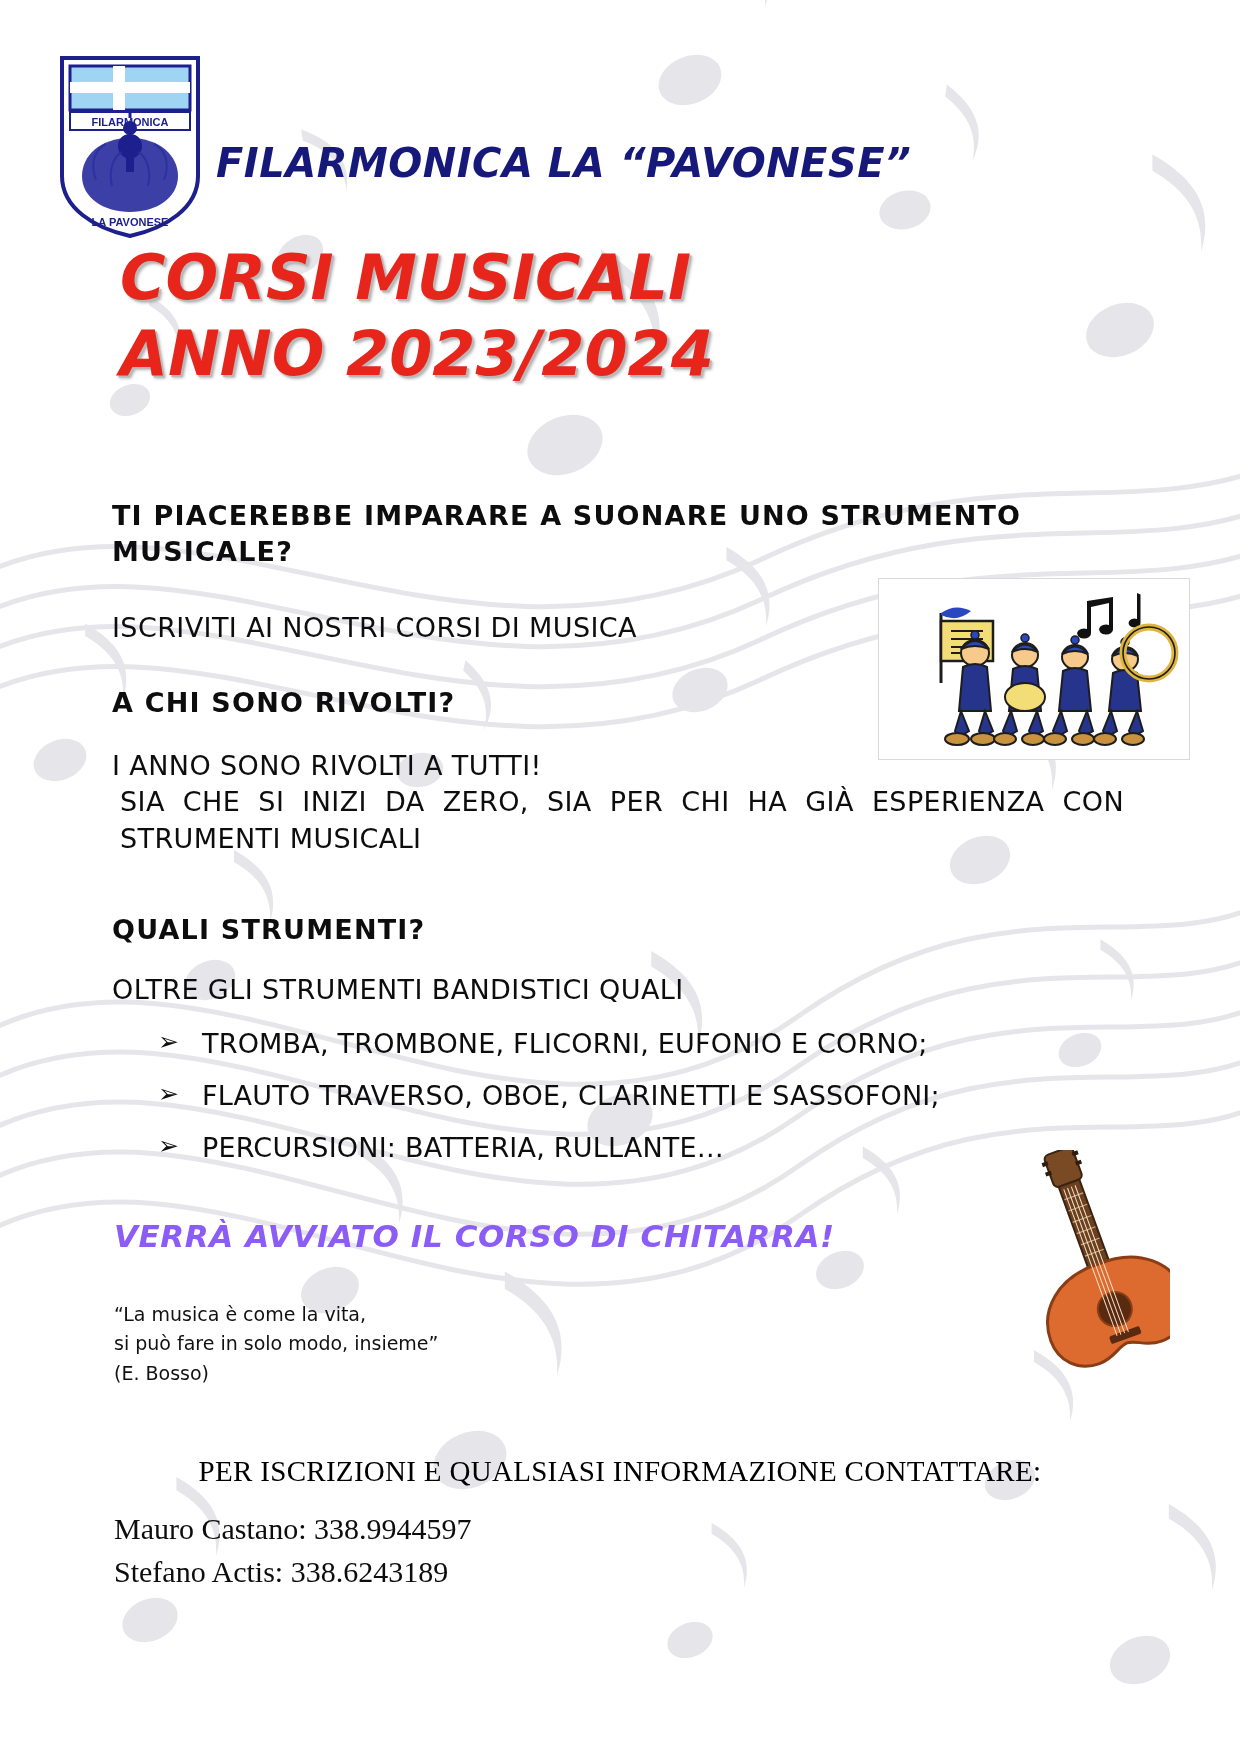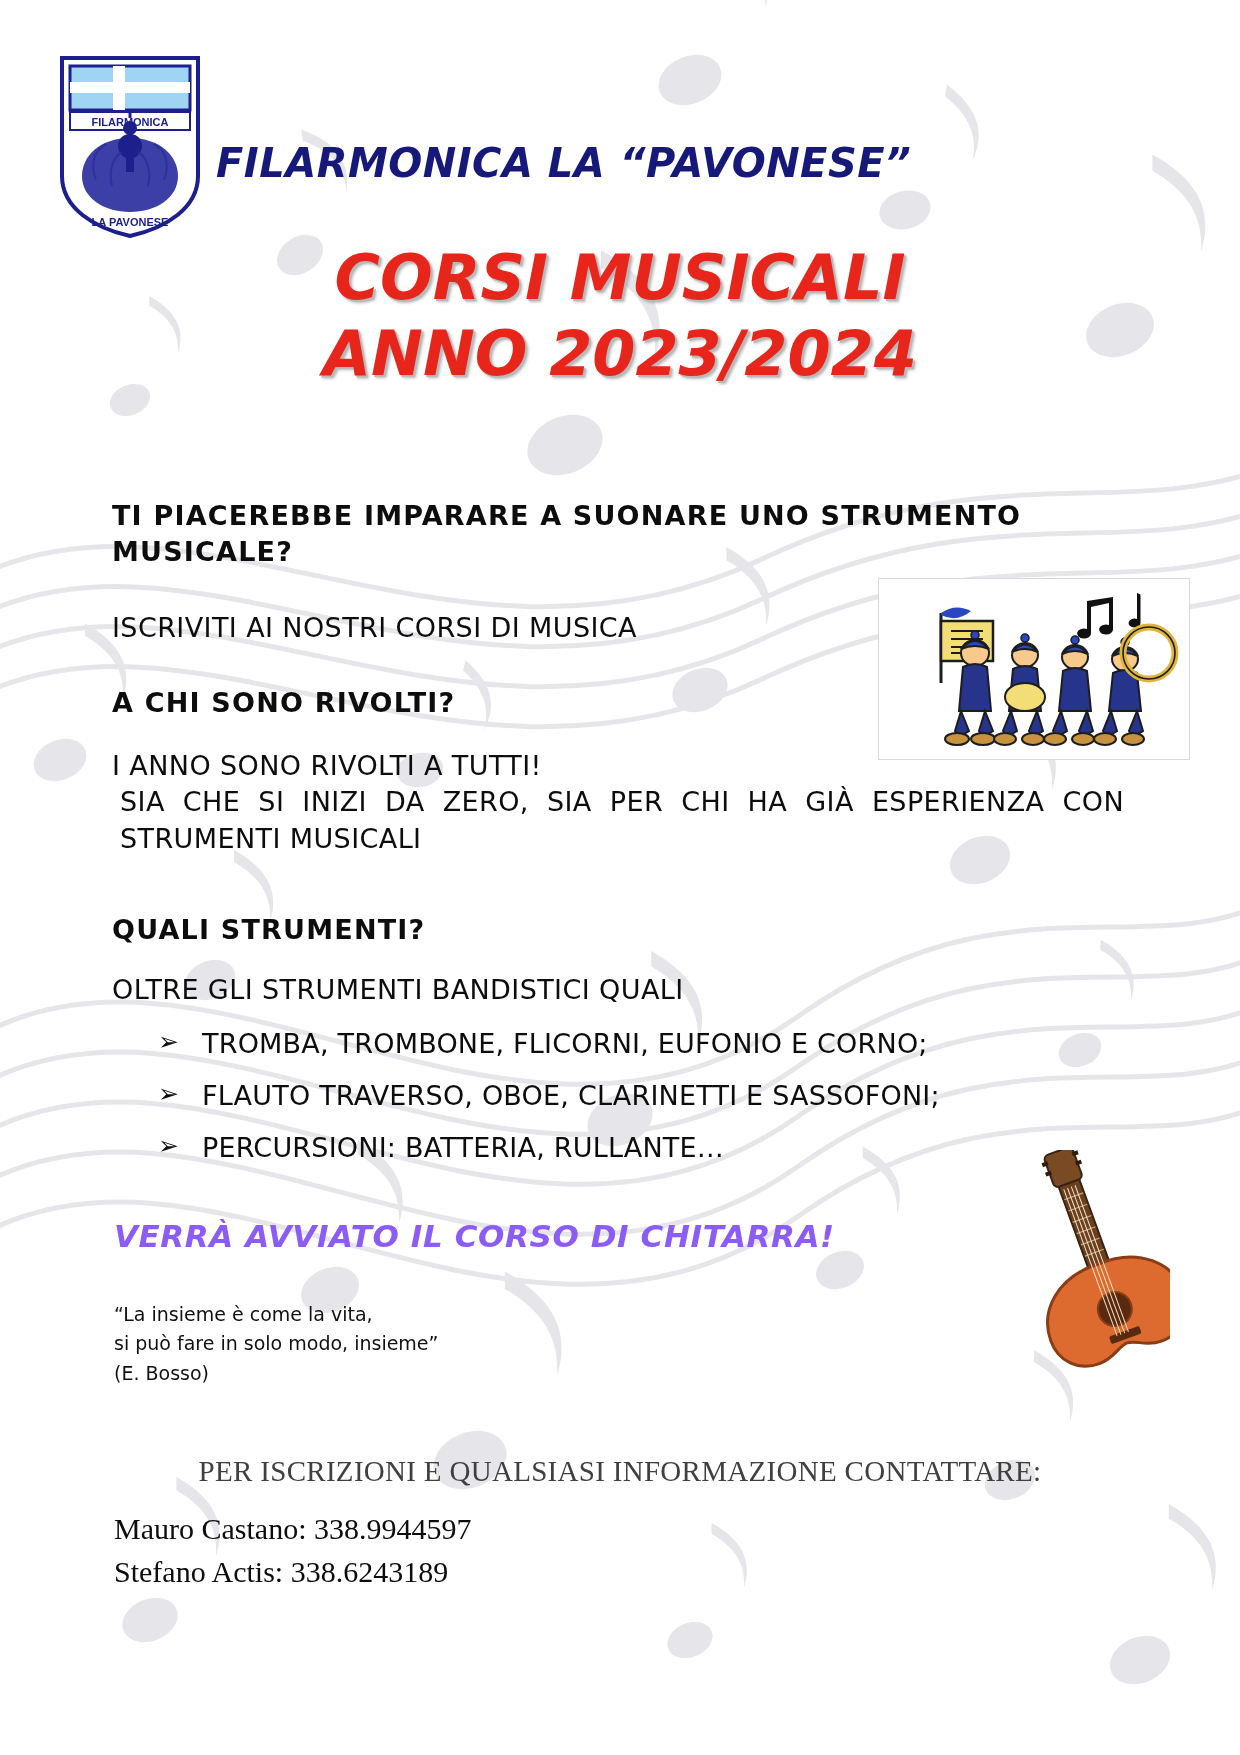--- a/index.html
+++ b/index.html
@@ -55,21 +55,20 @@
     letter-spacing: 0.5px;
     color: #16197a;
     white-space: nowrap;
   }
 
   .main-title {
     position: absolute;
     left: 120px;
     top: 240px;
     width: 1000px;
-    text-align: center;
     font-family: "DejaVu Sans", sans-serif;
     font-weight: bold;
     font-style: italic;
     font-size: 62px;
     line-height: 1.22;
     color: #e8251b;
     text-shadow:
        2px 2px 0 #b9b9b9,
        3px 3px 3px rgba(120,120,120,0.55);
   }
@@ -153,21 +152,21 @@
 
   
   .contact-header {
     position: absolute;
     left: 0;
     top: 1455px;
     width: 1240px;
     text-align: center;
     font-family: "Liberation Serif", serif;
     font-size: 29px;
-    color: #404040;
+    color: #000000;
     letter-spacing: 0.3px;
   }
   .contact-left {
     position: absolute;
     left: 114px;
     top: 1508px;
     font-family: "Liberation Serif", serif;
     font-size: 30px;
     line-height: 1.42;
     color: #0d0d0d;
@@ -311,21 +310,21 @@
     </li>
     <li>
       <span class="bullet">➢</span>
       <span>PERCURSIONI: BATTERIA, RULLANTE…</span>
     </li>
   </ul>
 
   <div class="highlight">VERRÀ AVVIATO IL CORSO DI CHITARRA!</div>
 
   <div class="quote">
-    <div>“La insieme è come la vita,</div>
+    <div>“La musica è come la vita,</div>
     <div>si può fare in solo modo, insieme”</div>
     <div>(E. Bosso)</div>
   </div>
 
   <div class="contact-header">PER ISCRIZIONI E QUALSIASI INFORMAZIONE CONTATTARE:</div>
 
   <div class="contact-left">
     <div>Mauro Castano: 338.9944597</div>
     <div>Stefano Actis: 338.6243189</div>
   </div>

